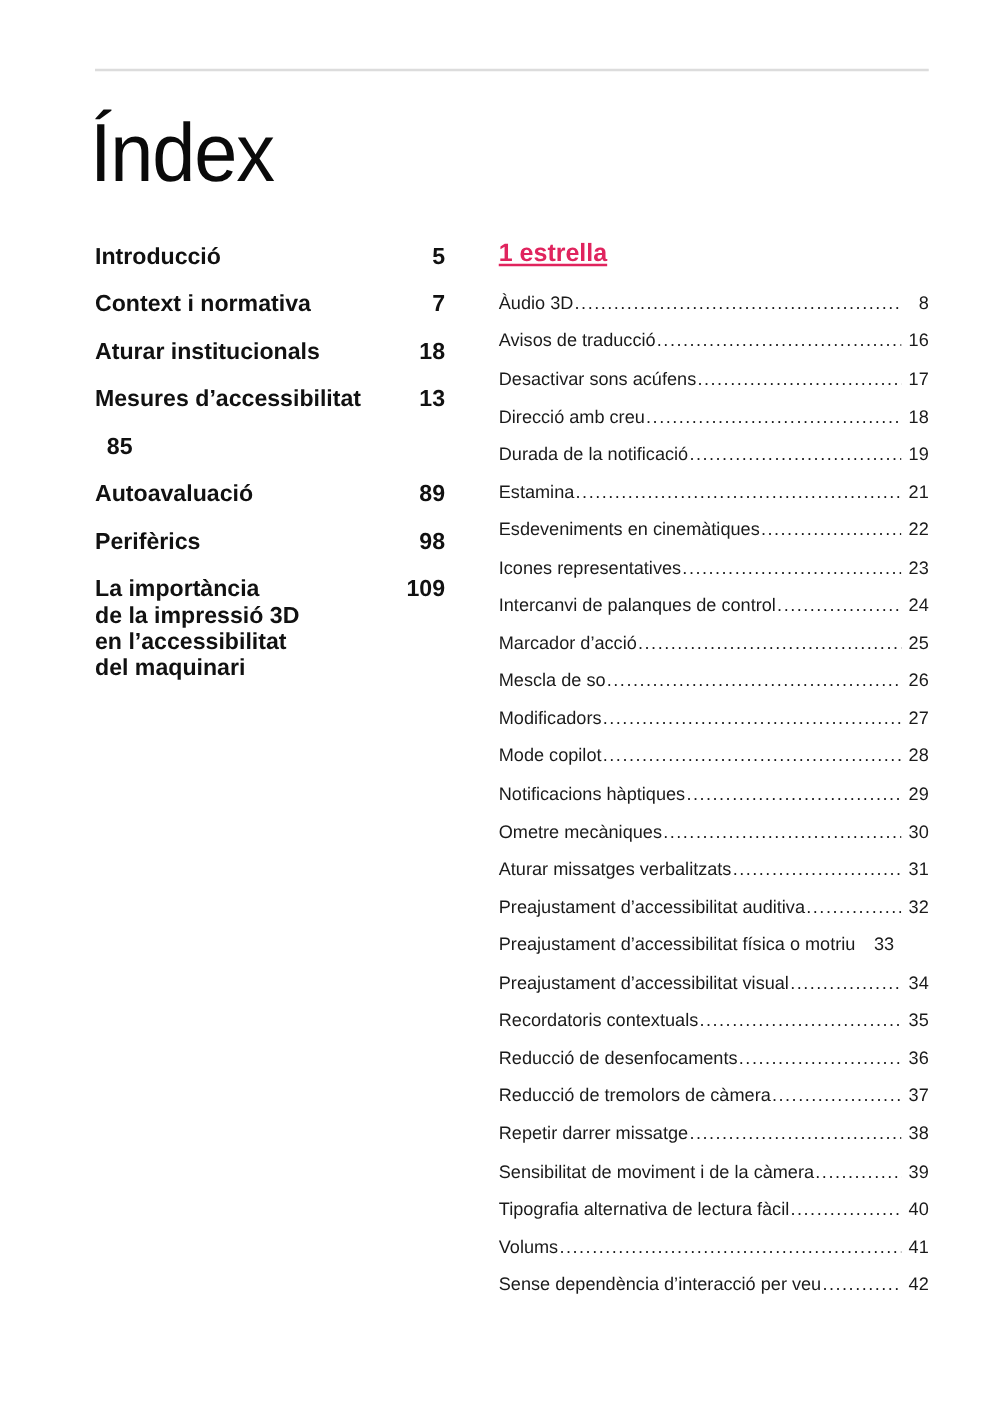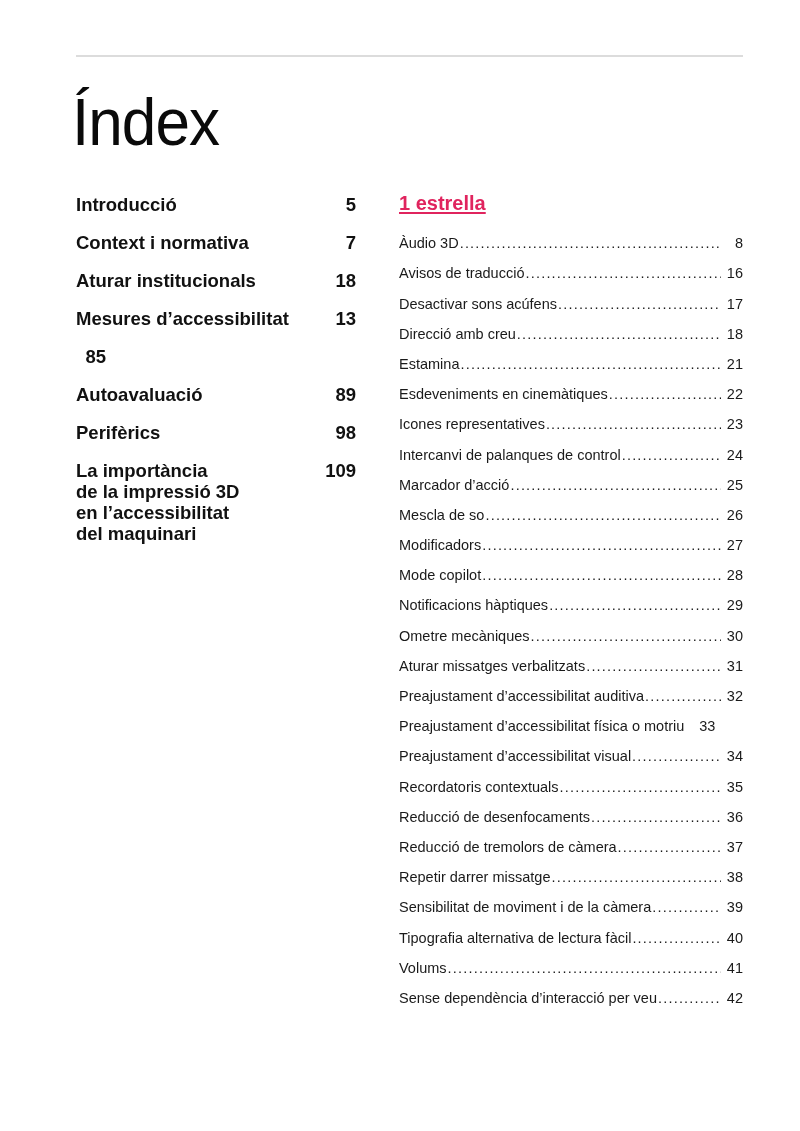--- a/index.html
+++ b/index.html
@@ -183,20 +183,25 @@
         <span class="label">Desactivar sons acúfens</span>
         <span class="leader"></span>
         <span class="page">17</span>
       </li>
     <li class="sub-item">
         <span class="label">Direcció amb creu</span>
         <span class="leader"></span>
         <span class="page">18</span>
       </li>
     <li class="sub-item">
+        <span class="label">Durada de la notificació</span>
+        <span class="leader"></span>
+        <span class="page">19</span>
+      </li>
+    <li class="sub-item">
         <span class="label">Estamina</span>
         <span class="leader"></span>
         <span class="page">21</span>
       </li>
     <li class="sub-item">
         <span class="label">Esdeveniments en cinemàtiques</span>
         <span class="leader"></span>
         <span class="page">22</span>
       </li>
     <li class="sub-item">

